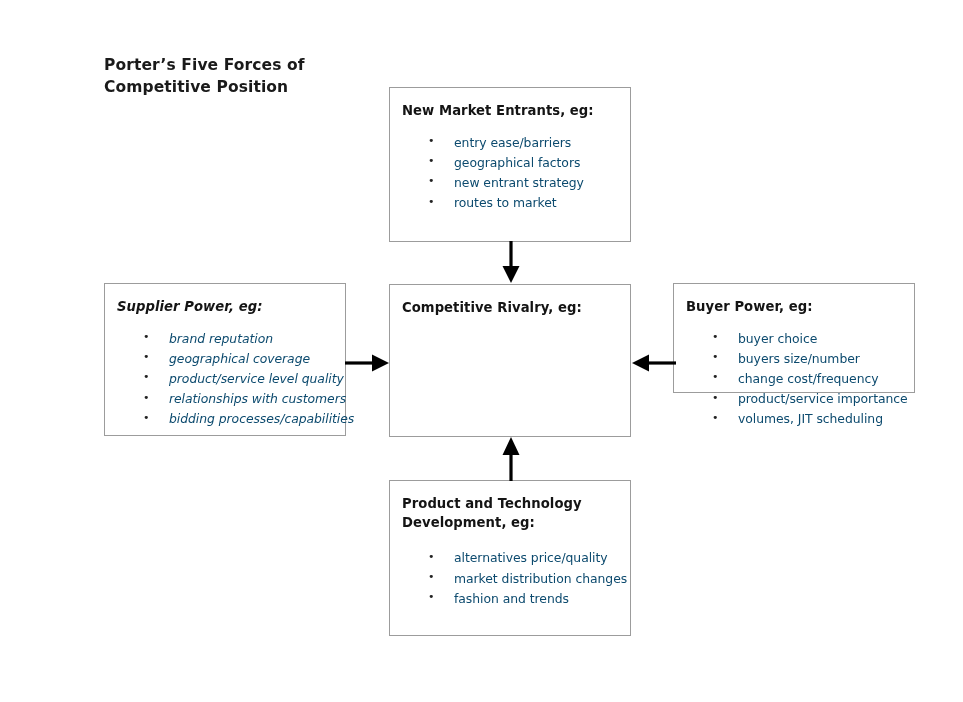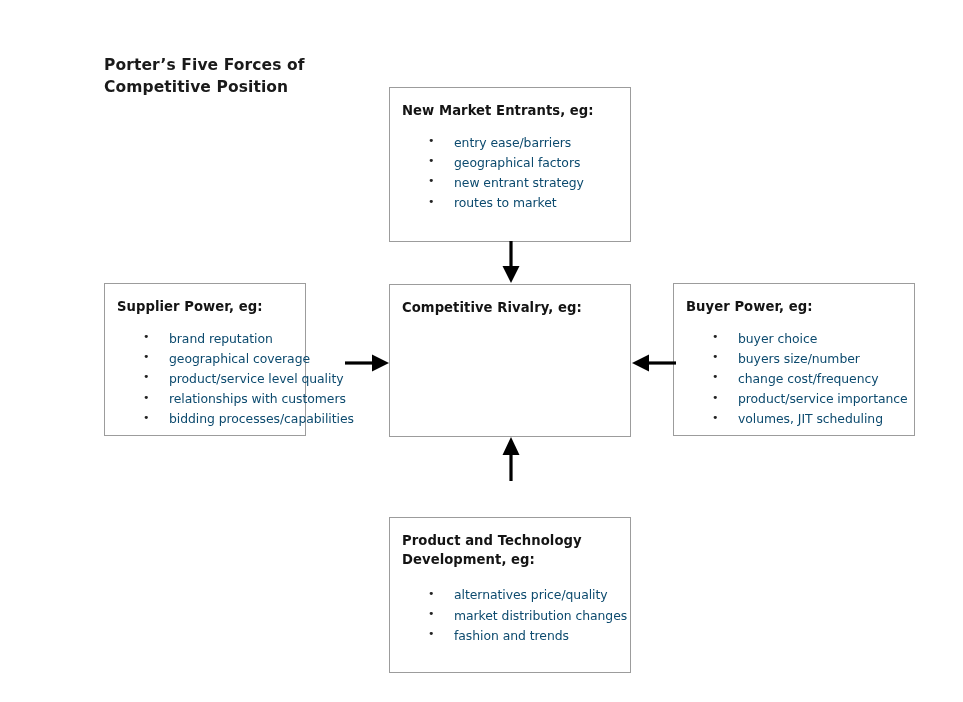--- a/index.html
+++ b/index.html
@@ -66,24 +66,24 @@
     content: "\2022";
     position: absolute;
     left: 0;
     top: -0.5px;
     font-size: 11px;
     color: #232323;
   }
 
   
   #box-new-entrants   { left: 389px; top: 87px;  width: 242px; height: 155px; }
-  #box-supplier-power { left: 104px; top: 283px; width: 202px; height: 153px; }
+  #box-supplier-power { left: 104px; top: 283px; width: 242px; height: 153px; font-style: italic; }
   #box-rivalry        { left: 389px; top: 284px; width: 242px; height: 153px; }
-  #box-buyer-power    { left: 673px; top: 283px; width: 242px; height: 153px; }
-  #box-product-tech   { left: 389px; top: 480px; width: 242px; height: 156px; margin-top: 37px; }
+  #box-buyer-power    { left: 673px; top: 283px; width: 242px; height: 110px; }
+  #box-product-tech   { left: 389px; top: 480px; width: 242px; height: 156px; }
 
   #box-product-tech .box-title { margin-bottom: 16px; }
 
   
   .arrow { position: absolute; }
   .arrow svg { display: block; }
 
   #arrow-top-to-center    { left: 500px; top: 241px; }
   #arrow-left-to-center   { left: 345px; top: 352px; }
   #arrow-right-to-center  { left: 631px; top: 352px; }

